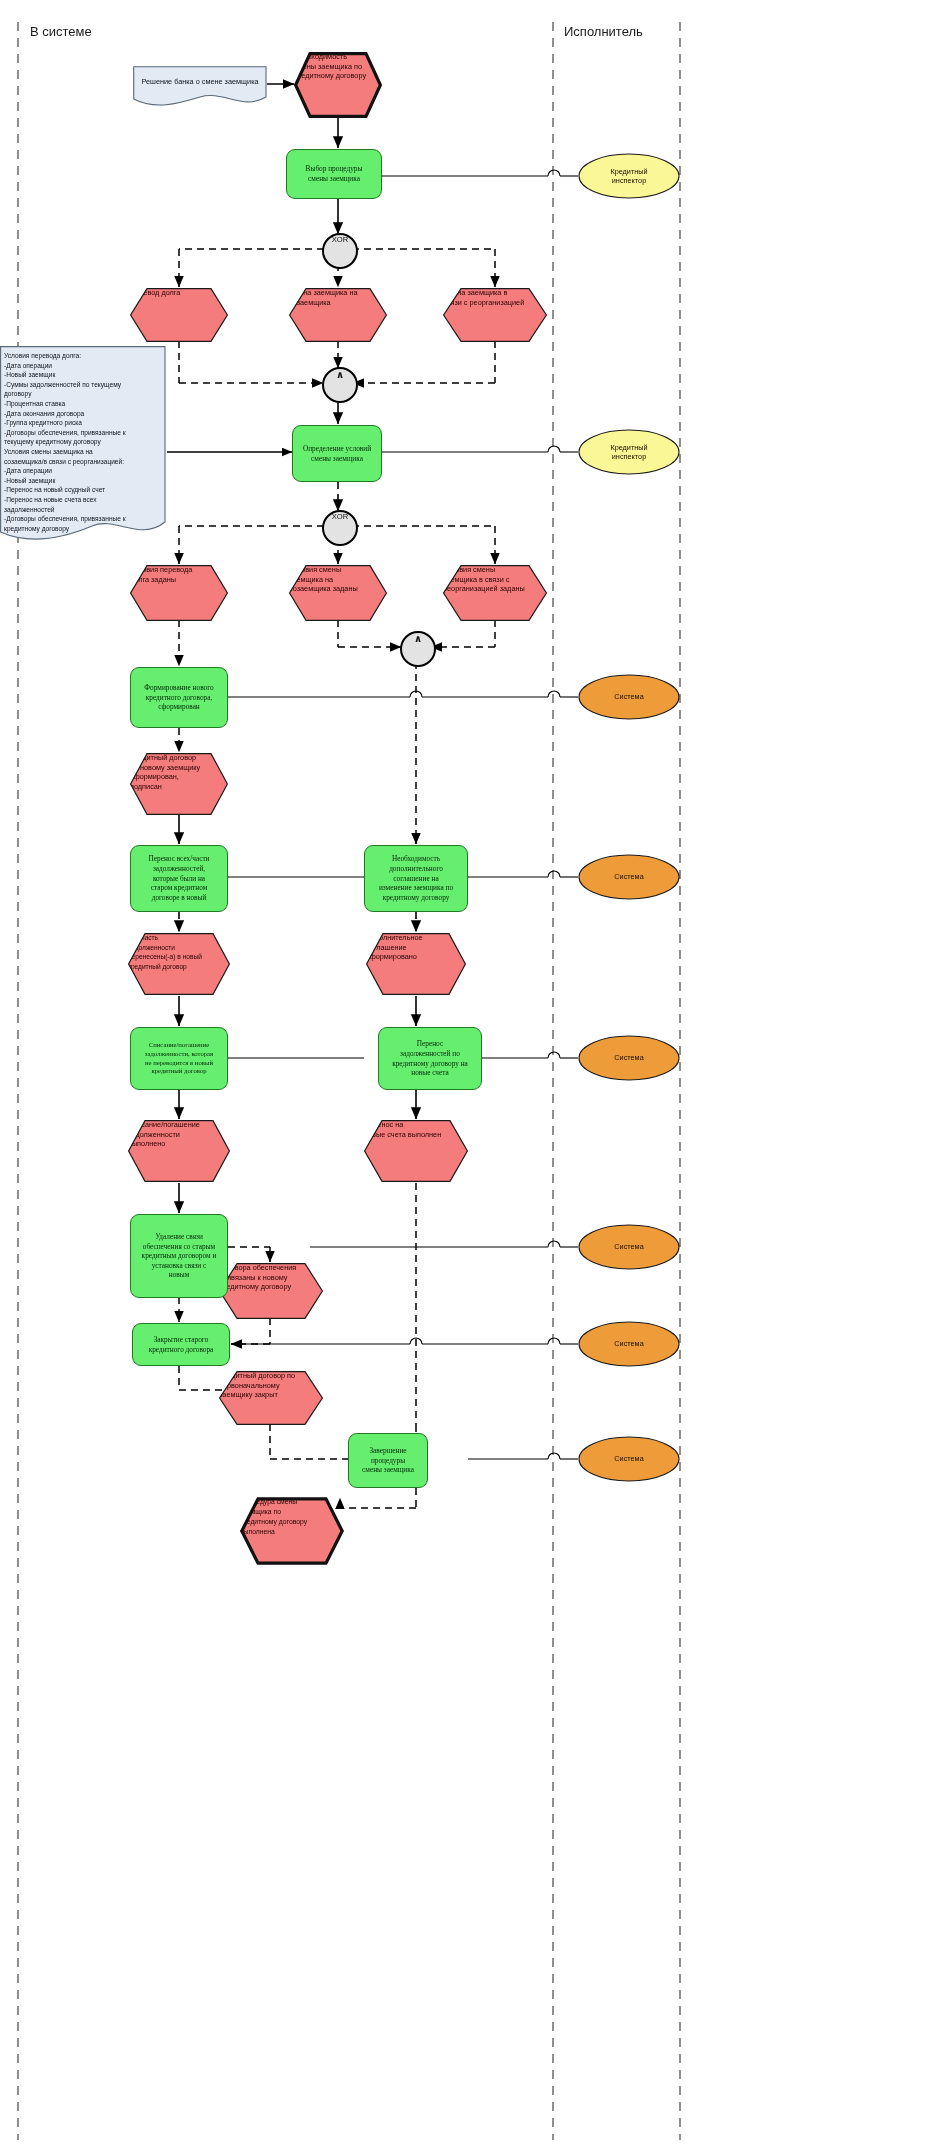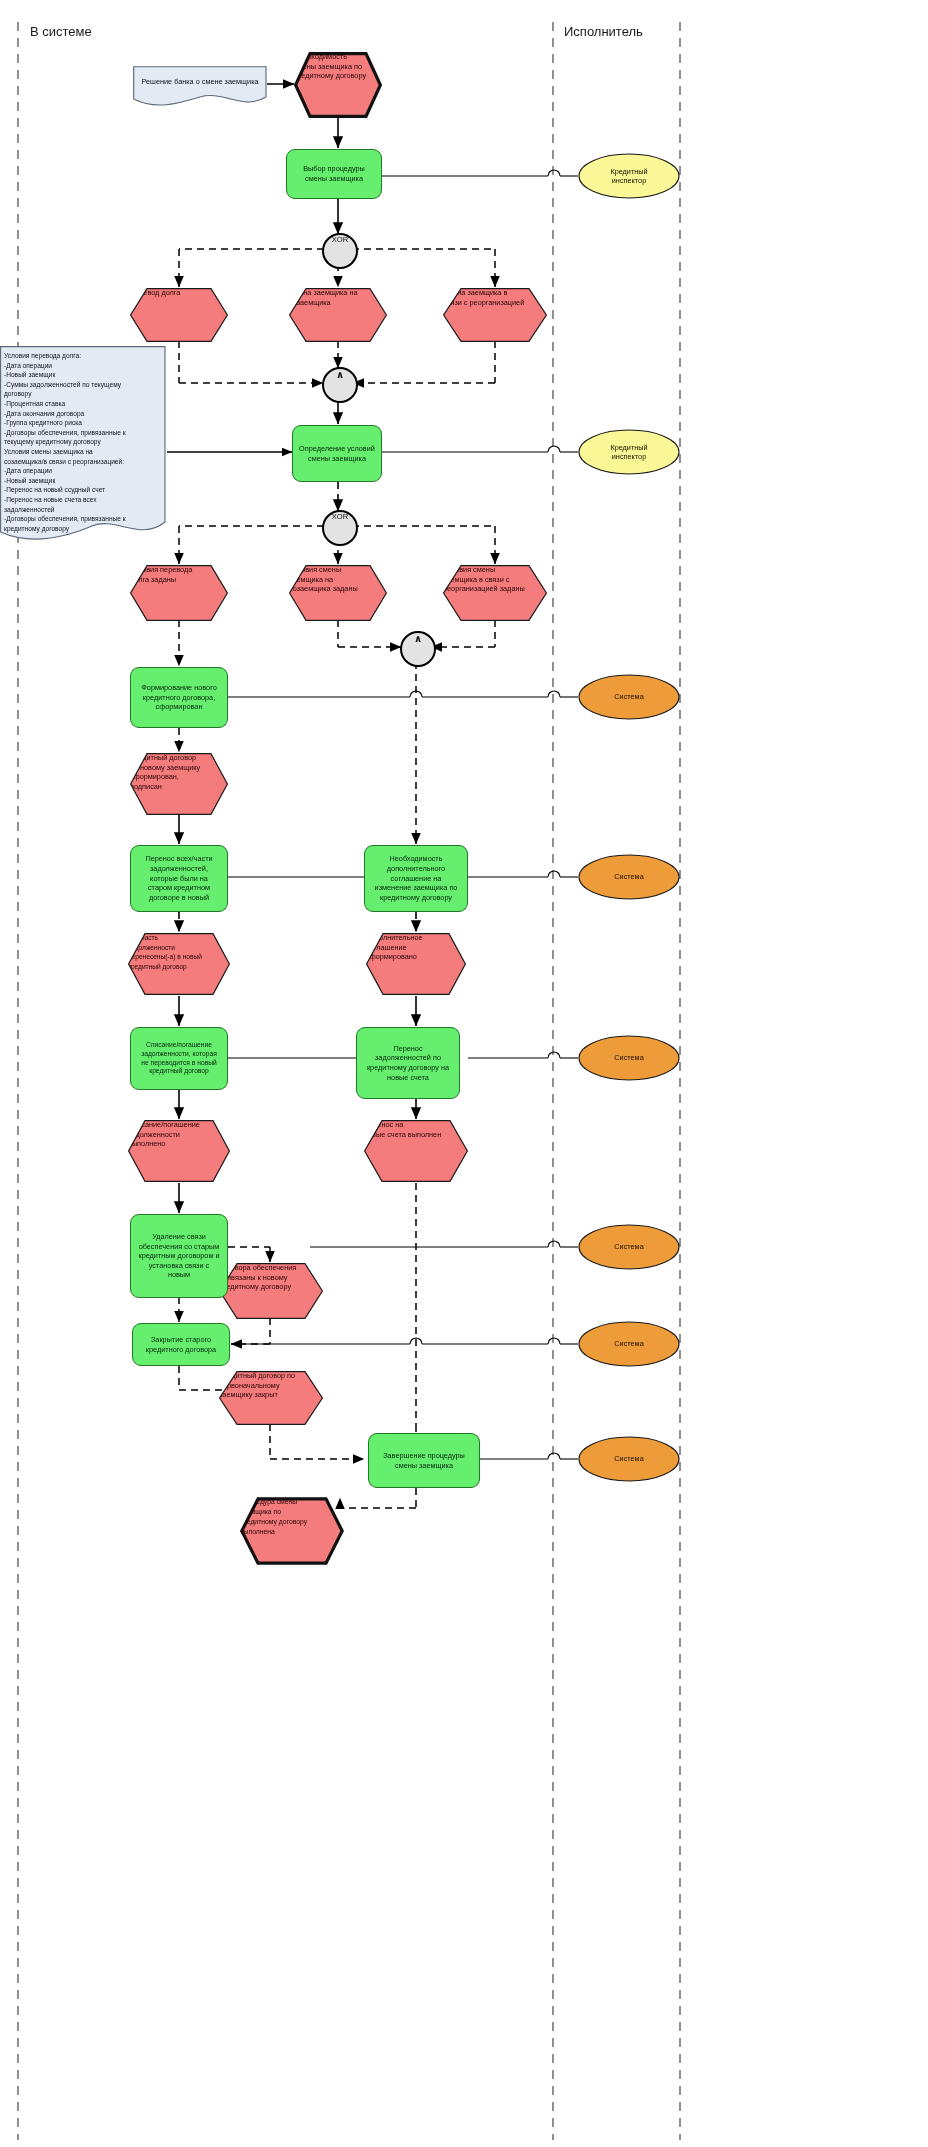--- a/index.html
+++ b/index.html
@@ -8,21 +8,21 @@
   #stage{position:absolute;left:0;top:0;width:928px;height:2147px;}
   svg#canvas{position:absolute;left:0;top:0;width:928px;height:2147px;}
 
   .diagram-title{position:absolute;left:0;top:4px;width:928px;text-align:center;
       font-size:14px;color:#1a1a1a;letter-spacing:.2px;}
   .lane-label{position:absolute;font-size:13px;color:#1a1a1a;}
   #lane-label-system{left:30px;top:24px;}
   #lane-label-performer{left:564px;top:24px;}
 
   .node{position:absolute;box-sizing:border-box;display:flex;align-items:center;
-        justify-content:center;text-align:center;}
+        justify-content:center;text-align:center;font-family:Liberation Serif, serif;}
   .node .txt{display:block;width:100%;padding:0 4px;}
 
   
   .fn{background:#66EE6E;border:1px solid #1f7a22;border-radius:9px;
       font-size:7.3px;line-height:1.32;color:#04290a;}
 
   
   .ev{background:#F47C7C;font-size:7.3px;line-height:1.32;color:#2b0505;
       -webkit-clip-path:polygon(18% 0,82% 0,100% 50%,82% 100%,18% 100%,0 50%);
       clip-path:polygon(18% 0,82% 0,100% 50%,82% 100%,18% 100%,0 50%);}
@@ -456,21 +456,21 @@
 
   <div class="node fn" style="left:130px;top:1027px;width:98px;height:63px;">
     <span class="txt" style="font-size:6.7px;">
       <span>Списание/погашение</span><br>
       <span>задолженности, которая</span><br>
       <span>не переводится в новый</span><br>
       <span>кредитный договор</span>
     </span>
   </div>
 
-  <div class="node fn" style="left:356px;top:1027px;width:104px;height:72px;">
+  <div class="node fn" style="left:378px;top:1027px;width:104px;height:63px;">
     <span class="txt">
       <span>Перенос</span><br>
       <span>задолженностей по</span><br>
       <span>кредитному договору на</span><br>
       <span>новые счета</span>
     </span>
   </div>
 
   <div class="node fn" style="left:130px;top:1214px;width:98px;height:84px;">
     <span class="txt">
@@ -482,21 +482,21 @@
     </span>
   </div>
 
   <div class="node fn" style="left:132px;top:1323px;width:98px;height:43px;">
     <span class="txt">
       <span>Закрытие старого</span><br>
       <span>кредитного договора</span>
     </span>
   </div>
 
-  <div class="node fn" style="left:368px;top:1433px;width:112px;height:55px;">
+  <div class="node fn" style="left:348px;top:1433px;width:80px;height:55px;">
     <span class="txt">
       <span>Завершение процедуры</span><br>
       <span>смены заемщика</span>
     </span>
   </div>
 
   <div class="conn" style="left:322px;top:233px;width:32px;height:32px;">
     <span>XOR</span>
   </div>
   <div class="conn and" style="left:322px;top:367px;width:32px;height:32px;">

